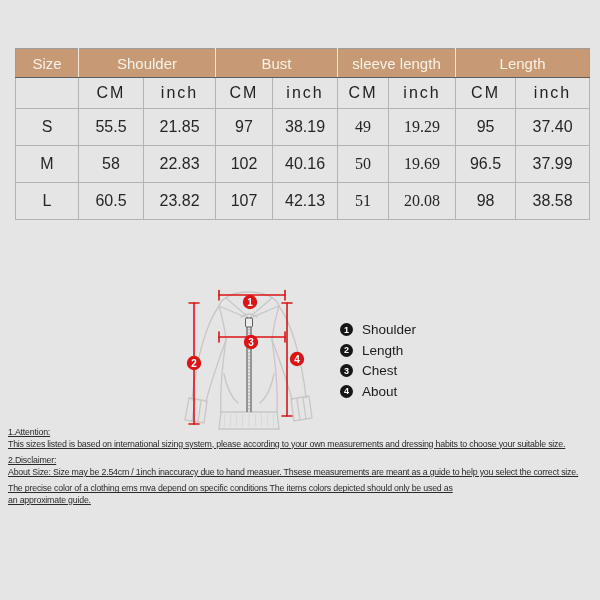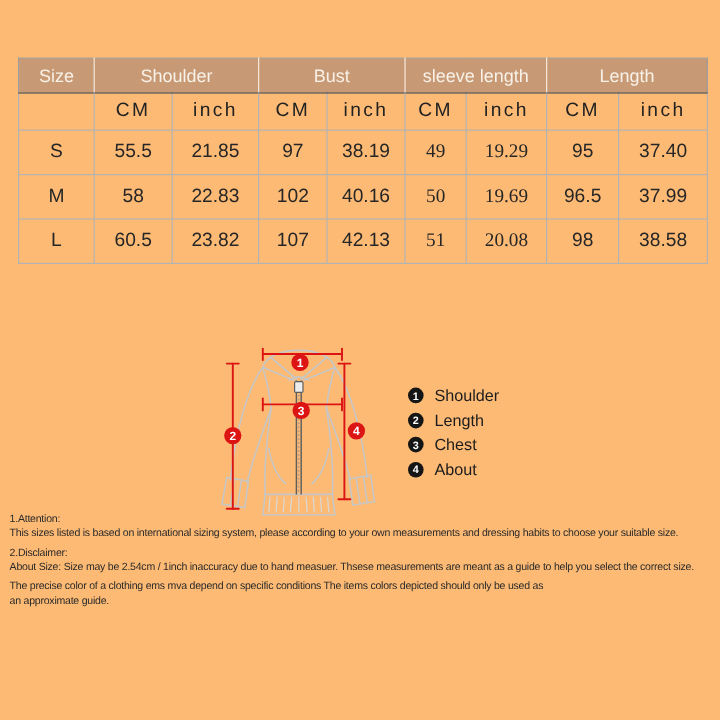--- a/index.html
+++ b/index.html
@@ -1,18 +1,18 @@
 <!DOCTYPE html>
 <html><head>
 <meta charset="utf-8">
 <style>
   * { margin:0; padding:0; box-sizing:border-box; }
   html,body { background:#fff; }
   .sheet {
-    position:relative; width:600px; height:600px; background:#fdba74;
+    position:relative; width:600px; height:600px; background:#e5e5e5;
     font-family:"Liberation Sans", sans-serif; overflow:hidden;
   }
 
   
   table.size-chart {
     position:absolute; left:15px; top:48px; width:574px;
     border-collapse:collapse; table-layout:fixed;
     border:1px solid #9d9d9d;
   }
   table.size-chart th, table.size-chart td { text-align:center; vertical-align:middle; padding:0; }
@@ -43,21 +43,21 @@
   .lnum {
     width:13px; height:13px; border-radius:50%; background:#151515; color:#fff;
     font-size:9px; font-weight:bold; display:flex; align-items:center; justify-content:center;
     margin-right:9px; flex:0 0 13px;
   }
   .ltext { font-size:13.5px; color:#1c1c1c; }
 
   
   .notes { position:absolute; left:8px; top:427px; width:590px; color:#2a2a2a; }
   .note { margin-bottom:5px; }
-  .nh, .nl { font-size:8.8px; line-height:11.6px; letter-spacing:-0.2px; white-space:nowrap; }
+  .nh, .nl { font-size:8.8px; line-height:11.6px; letter-spacing:-0.2px; white-space:nowrap;text-decoration:underline; }
 </style>
 </head>
 <body>
 
 <div class="sheet">
 
   <table class="size-chart">
     <colgroup>
       <col style="width:63px">
         <col style="width:65px">

